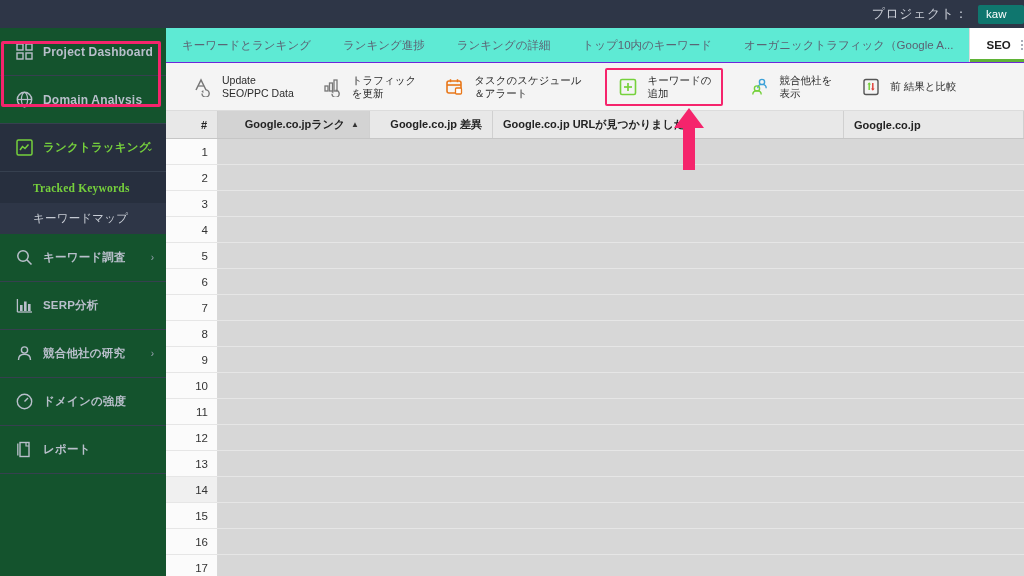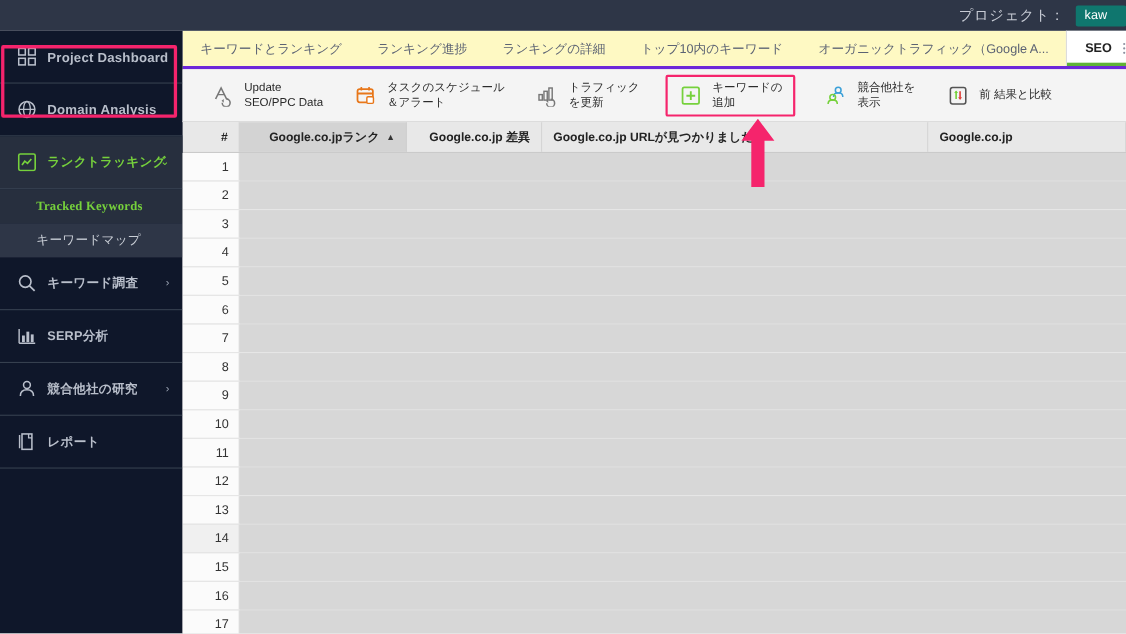--- a/index.html
+++ b/index.html
@@ -26,21 +26,21 @@
     height: 19px; line-height: 19px; padding: 0 8px;
     border-radius: 2px; width: 46px; overflow: hidden;
     white-space: nowrap;
   }
 
   
   .body { flex: 1 1 auto; display: flex; min-height: 0; }
 
   
   .sidebar {
-    width: 166px; flex: 0 0 166px; background: #0f172a;
+    width: 166px; flex: 0 0 166px; background: #14532d;
     position: relative; overflow: hidden;
   }
   .nav-item {
     position: relative; display: flex; align-items: center;
     height: 48px; padding-left: 14px; color: #b9bfcb; font-size: 11.5px;
     border-bottom: 1px solid #36404f;
   }
   .nav-item .nav-ico {
     width: 20px; height: 20px; flex: 0 0 20px; margin-right: 9px;
     display: flex; align-items: center; justify-content: center;
@@ -67,22 +67,22 @@
   .hl-box {
     position: absolute; border: 3px solid #f5246c; border-radius: 2px;
     pointer-events: none; z-index: 40;
   }
 
   
   .main { flex: 1 1 auto; display: flex; flex-direction: column; min-width: 0; background: #ffffff; }
 
   
   .tabstrip {
-    height: 35px; flex: 0 0 35px; background: #fef9c3;
-    display: flex; align-items: stretch; border-bottom: 3px solid #6d28d9;
+    height: 35px; flex: 0 0 35px; background: #5eead4;
+    display: flex; align-items: stretch; border-bottom: 1px solid #6d28d9;
   }
   .tab {
     display: flex; align-items: center; padding: 0 16px;
     font-size: 11.5px; color: #5b6273; white-space: nowrap;
     position: relative;
   }
   .tab.active {
     background: #ffffff; color: #222; font-weight: bold;
     border-left: 1px solid #dcdcdc; border-right: 1px solid #dcdcdc;
   }
@@ -220,20 +220,29 @@
         <span class="nav-ico">
           <svg width="17" height="17" viewBox="0 0 17 17">
               <circle cx="8.5" cy="5" r="3.1" fill="none" stroke="#b9bfcb" stroke-width="1.4"></circle>
               <path d="M2.5 15 C2.5 11 5.2 9.3 8.5 9.3 C11.8 9.3 14.5 11 14.5 15" fill="none" stroke="#b9bfcb" stroke-width="1.4"></path>
             </svg>
         </span>
         <span class="nav-label">競合他社の研究</span>
         <span class="chev">›</span>
       </div>
 
+      <div class="nav-item">
+        <span class="nav-ico">
+          <svg width="17" height="17" viewBox="0 0 17 17">
+              <circle cx="8.5" cy="8.5" r="7.2" fill="none" stroke="#b9bfcb" stroke-width="1.4"></circle>
+              <line x1="8.5" y1="8.5" x2="12" y2="5" stroke="#b9bfcb" stroke-width="1.4"></line>
+            </svg>
+        </span>
+        <span class="nav-label">ドメインの強度</span>
+      </div>
 
       <div class="nav-item">
         <span class="nav-ico">
           <svg width="17" height="17" viewBox="0 0 17 17">
               <rect x="4" y="1.5" width="9" height="14" fill="none" stroke="#b9bfcb" stroke-width="1.4"></rect>
               <line x1="1.8" y1="2.5" x2="1.8" y2="14.5" stroke="#b9bfcb" stroke-width="1.3"></line>
               <polyline points="10,1.5 10,5 13,5" fill="none" stroke="#b9bfcb" stroke-width="1.2"></polyline>
             </svg>
         </span>
         <span class="nav-label">レポート</span>
@@ -285,49 +294,49 @@
           </span>
           <span class="tb-text">
             <span>Update</span>
             <span class="l2">SEO/PPC Data</span>
           </span>
         </div>
 
         <div class="tb-btn">
           <span class="tb-ico">
             <svg width="20" height="20" viewBox="0 0 20 20">
+                <rect x="2" y="9" width="3" height="5" fill="none" stroke="#777" stroke-width="1.3"></rect>
+                <rect x="6.5" y="6" width="3" height="8" fill="none" stroke="#777" stroke-width="1.3"></rect>
+                <rect x="11" y="3" width="3" height="11" fill="none" stroke="#777" stroke-width="1.3"></rect>
+                <path d="M9 16.8 a3.6 3.6 0 1 0 3.6 -3.6" fill="none" stroke="#777" stroke-width="1.4"></path>
+                <polygon points="8.4,14.9 10.4,13.3 10.4,16.6" fill="#777"></polygon>
+              </svg>
+          </span>
+          <span class="tb-text">
+            <span>トラフィック</span>
+            <span class="l2">を更新</span>
+          </span>
+        </div>
+
+        <div class="tb-btn">
+          <span class="tb-ico">
+            <svg width="20" height="20" viewBox="0 0 20 20">
                 <rect x="2" y="4" width="14" height="12" rx="2" fill="none" stroke="#e8771a" stroke-width="1.6"></rect>
                 <line x1="2" y1="8" x2="16" y2="8" stroke="#e8771a" stroke-width="1.6"></line>
                 <line x1="5.5" y1="2.2" x2="5.5" y2="5.2" stroke="#e8771a" stroke-width="1.5"></line>
                 <line x1="12.5" y1="2.2" x2="12.5" y2="5.2" stroke="#e8771a" stroke-width="1.5"></line>
                 <rect x="10.5" y="11" width="6" height="6" rx="1" fill="#ffffff" stroke="#e8771a" stroke-width="1.3"></rect>
               </svg>
           </span>
           <span class="tb-text">
             <span>タスクのスケジュール</span>
             <span class="l2">＆アラート</span>
           </span>
         </div>
 
-        <div class="tb-btn">
-          <span class="tb-ico">
-            <svg width="20" height="20" viewBox="0 0 20 20">
-                <rect x="2" y="9" width="3" height="5" fill="none" stroke="#777" stroke-width="1.3"></rect>
-                <rect x="6.5" y="6" width="3" height="8" fill="none" stroke="#777" stroke-width="1.3"></rect>
-                <rect x="11" y="3" width="3" height="11" fill="none" stroke="#777" stroke-width="1.3"></rect>
-                <path d="M9 16.8 a3.6 3.6 0 1 0 3.6 -3.6" fill="none" stroke="#777" stroke-width="1.4"></path>
-                <polygon points="8.4,14.9 10.4,13.3 10.4,16.6" fill="#777"></polygon>
-              </svg>
-          </span>
-          <span class="tb-text">
-            <span>トラフィック</span>
-            <span class="l2">を更新</span>
-          </span>
-        </div>
-
         <div class="tb-btn highlight" style="margin-left:8px;">
           <span class="tb-ico">
             <svg width="20" height="20" viewBox="0 0 20 20">
                 <rect x="2.5" y="2.5" width="15" height="15" rx="1.5" fill="none" stroke="#76d13c" stroke-width="1.6"></rect>
                 <line x1="10" y1="6" x2="10" y2="14" stroke="#76d13c" stroke-width="1.7"></line>
                 <line x1="6" y1="10" x2="14" y2="10" stroke="#76d13c" stroke-width="1.7"></line>
               </svg>
           </span>
           <span class="tb-text">
             <span>キーワードの</span>

